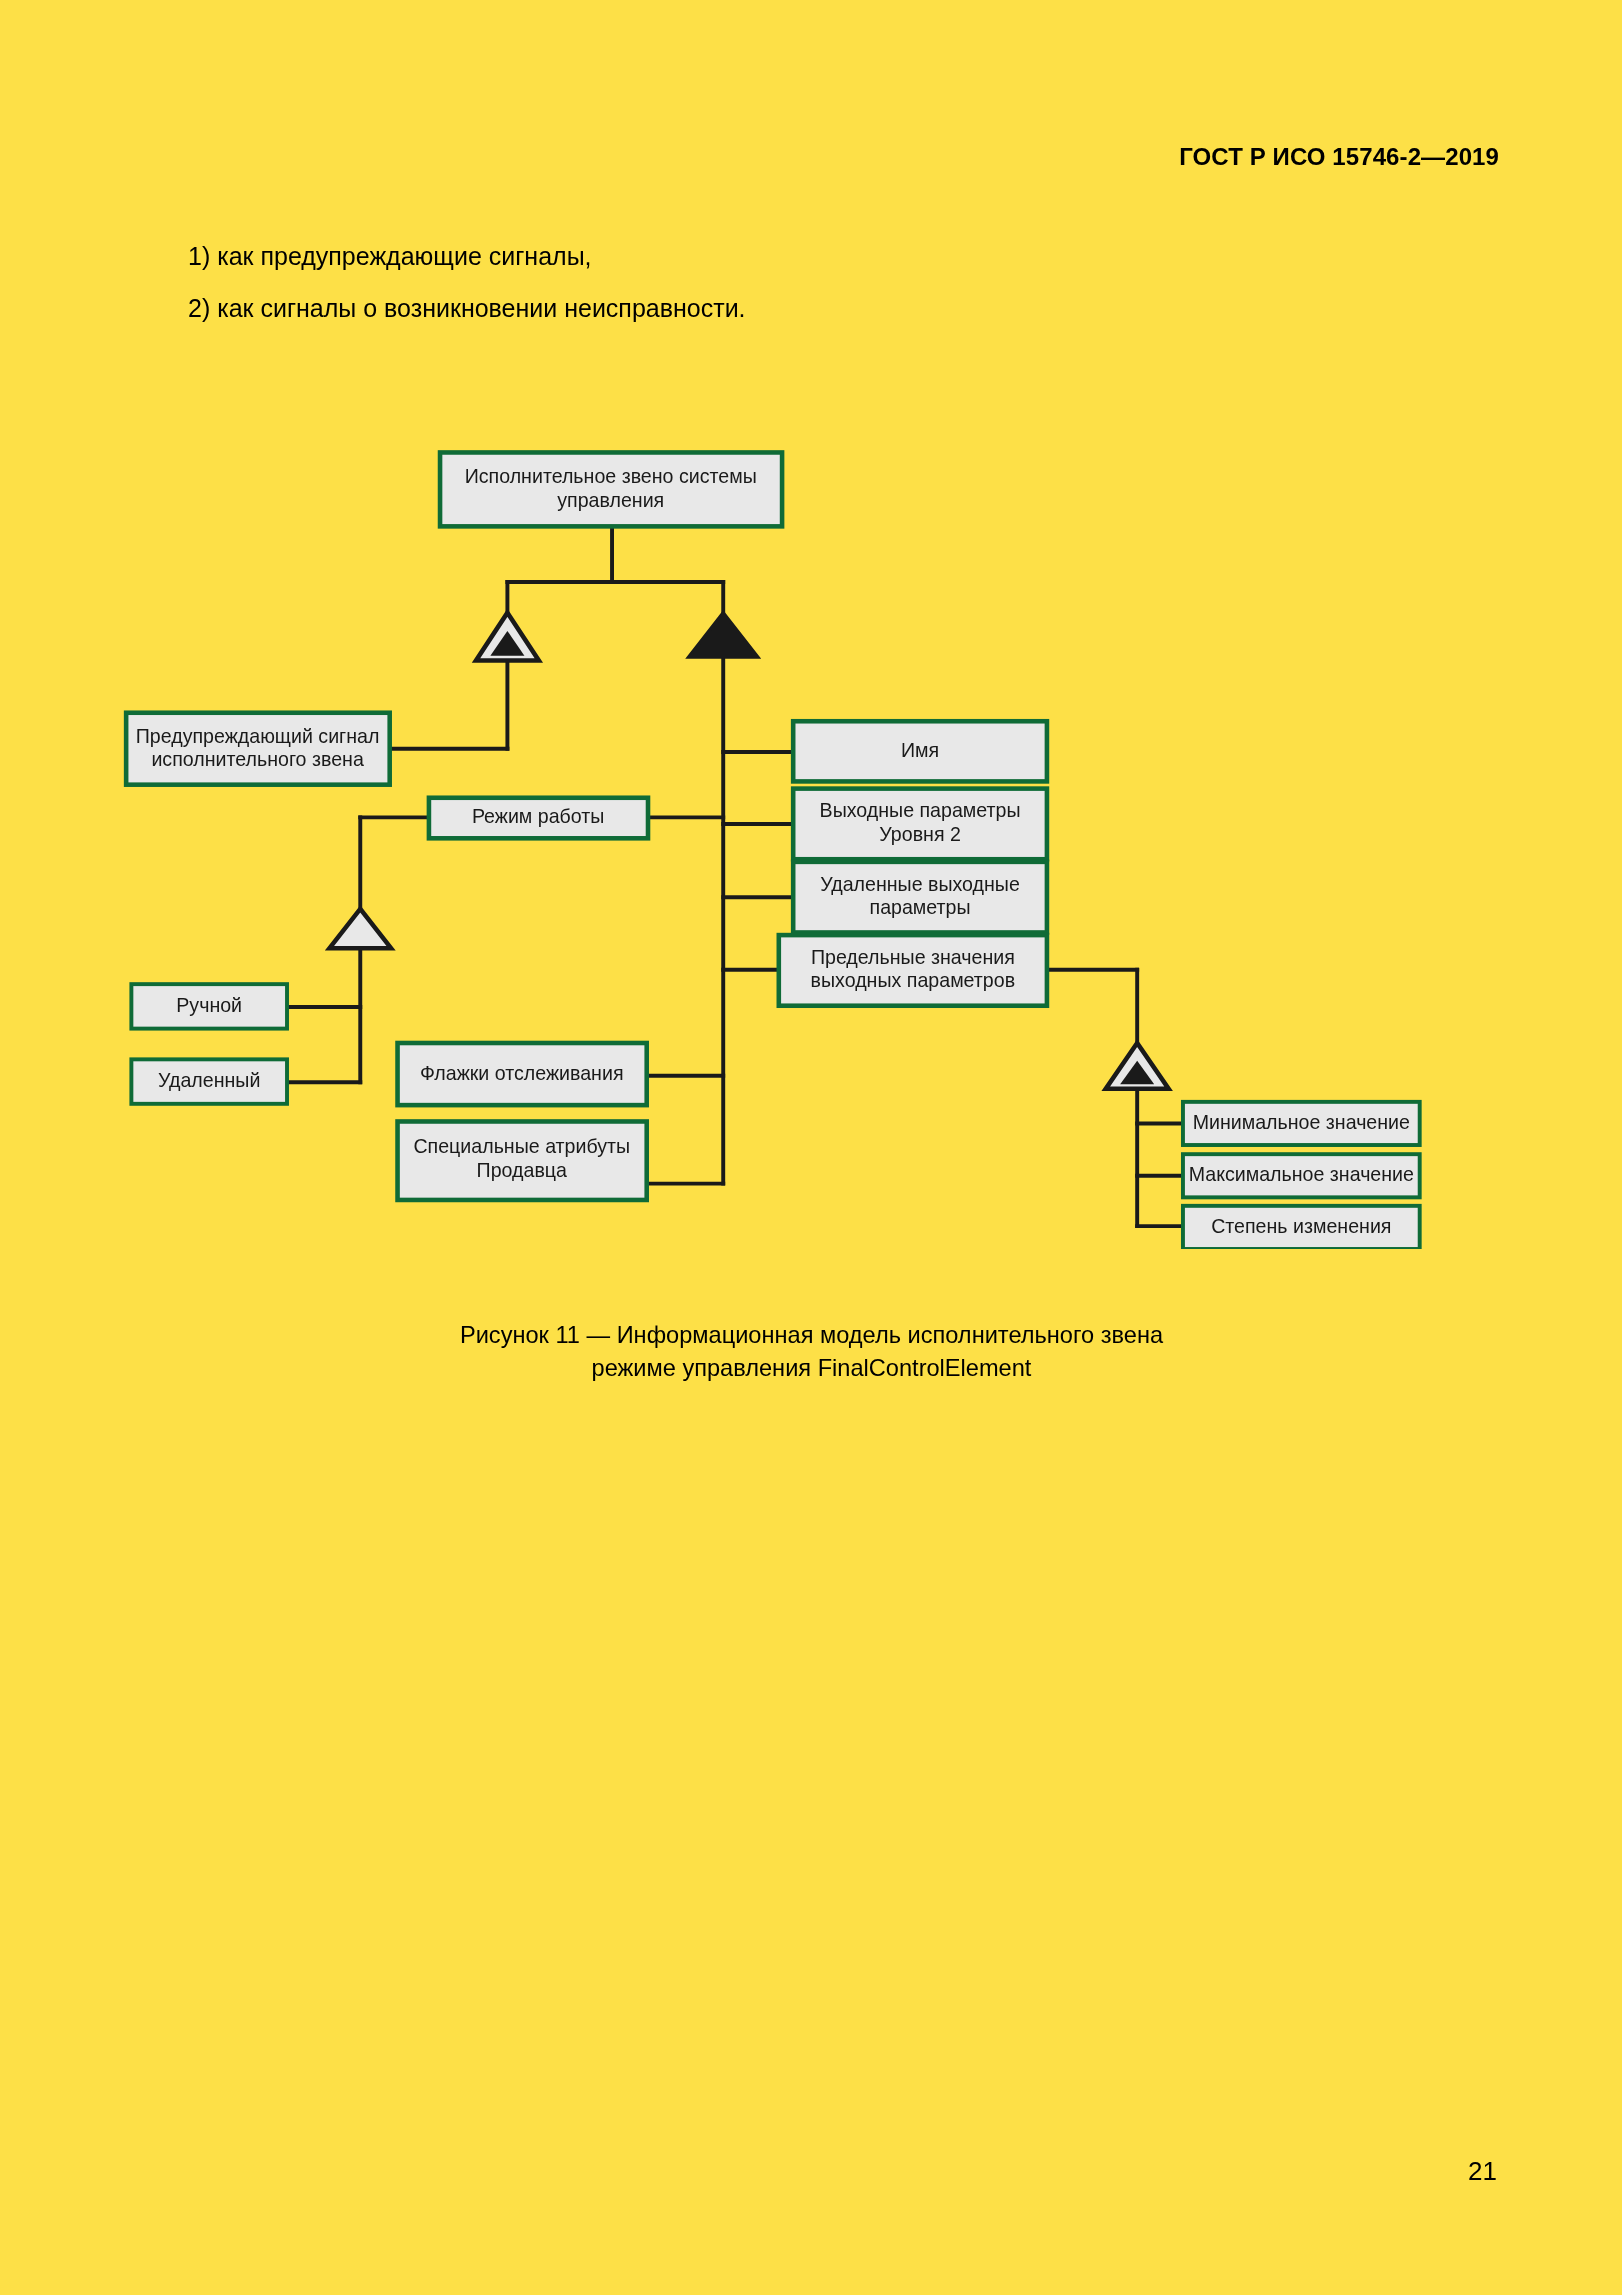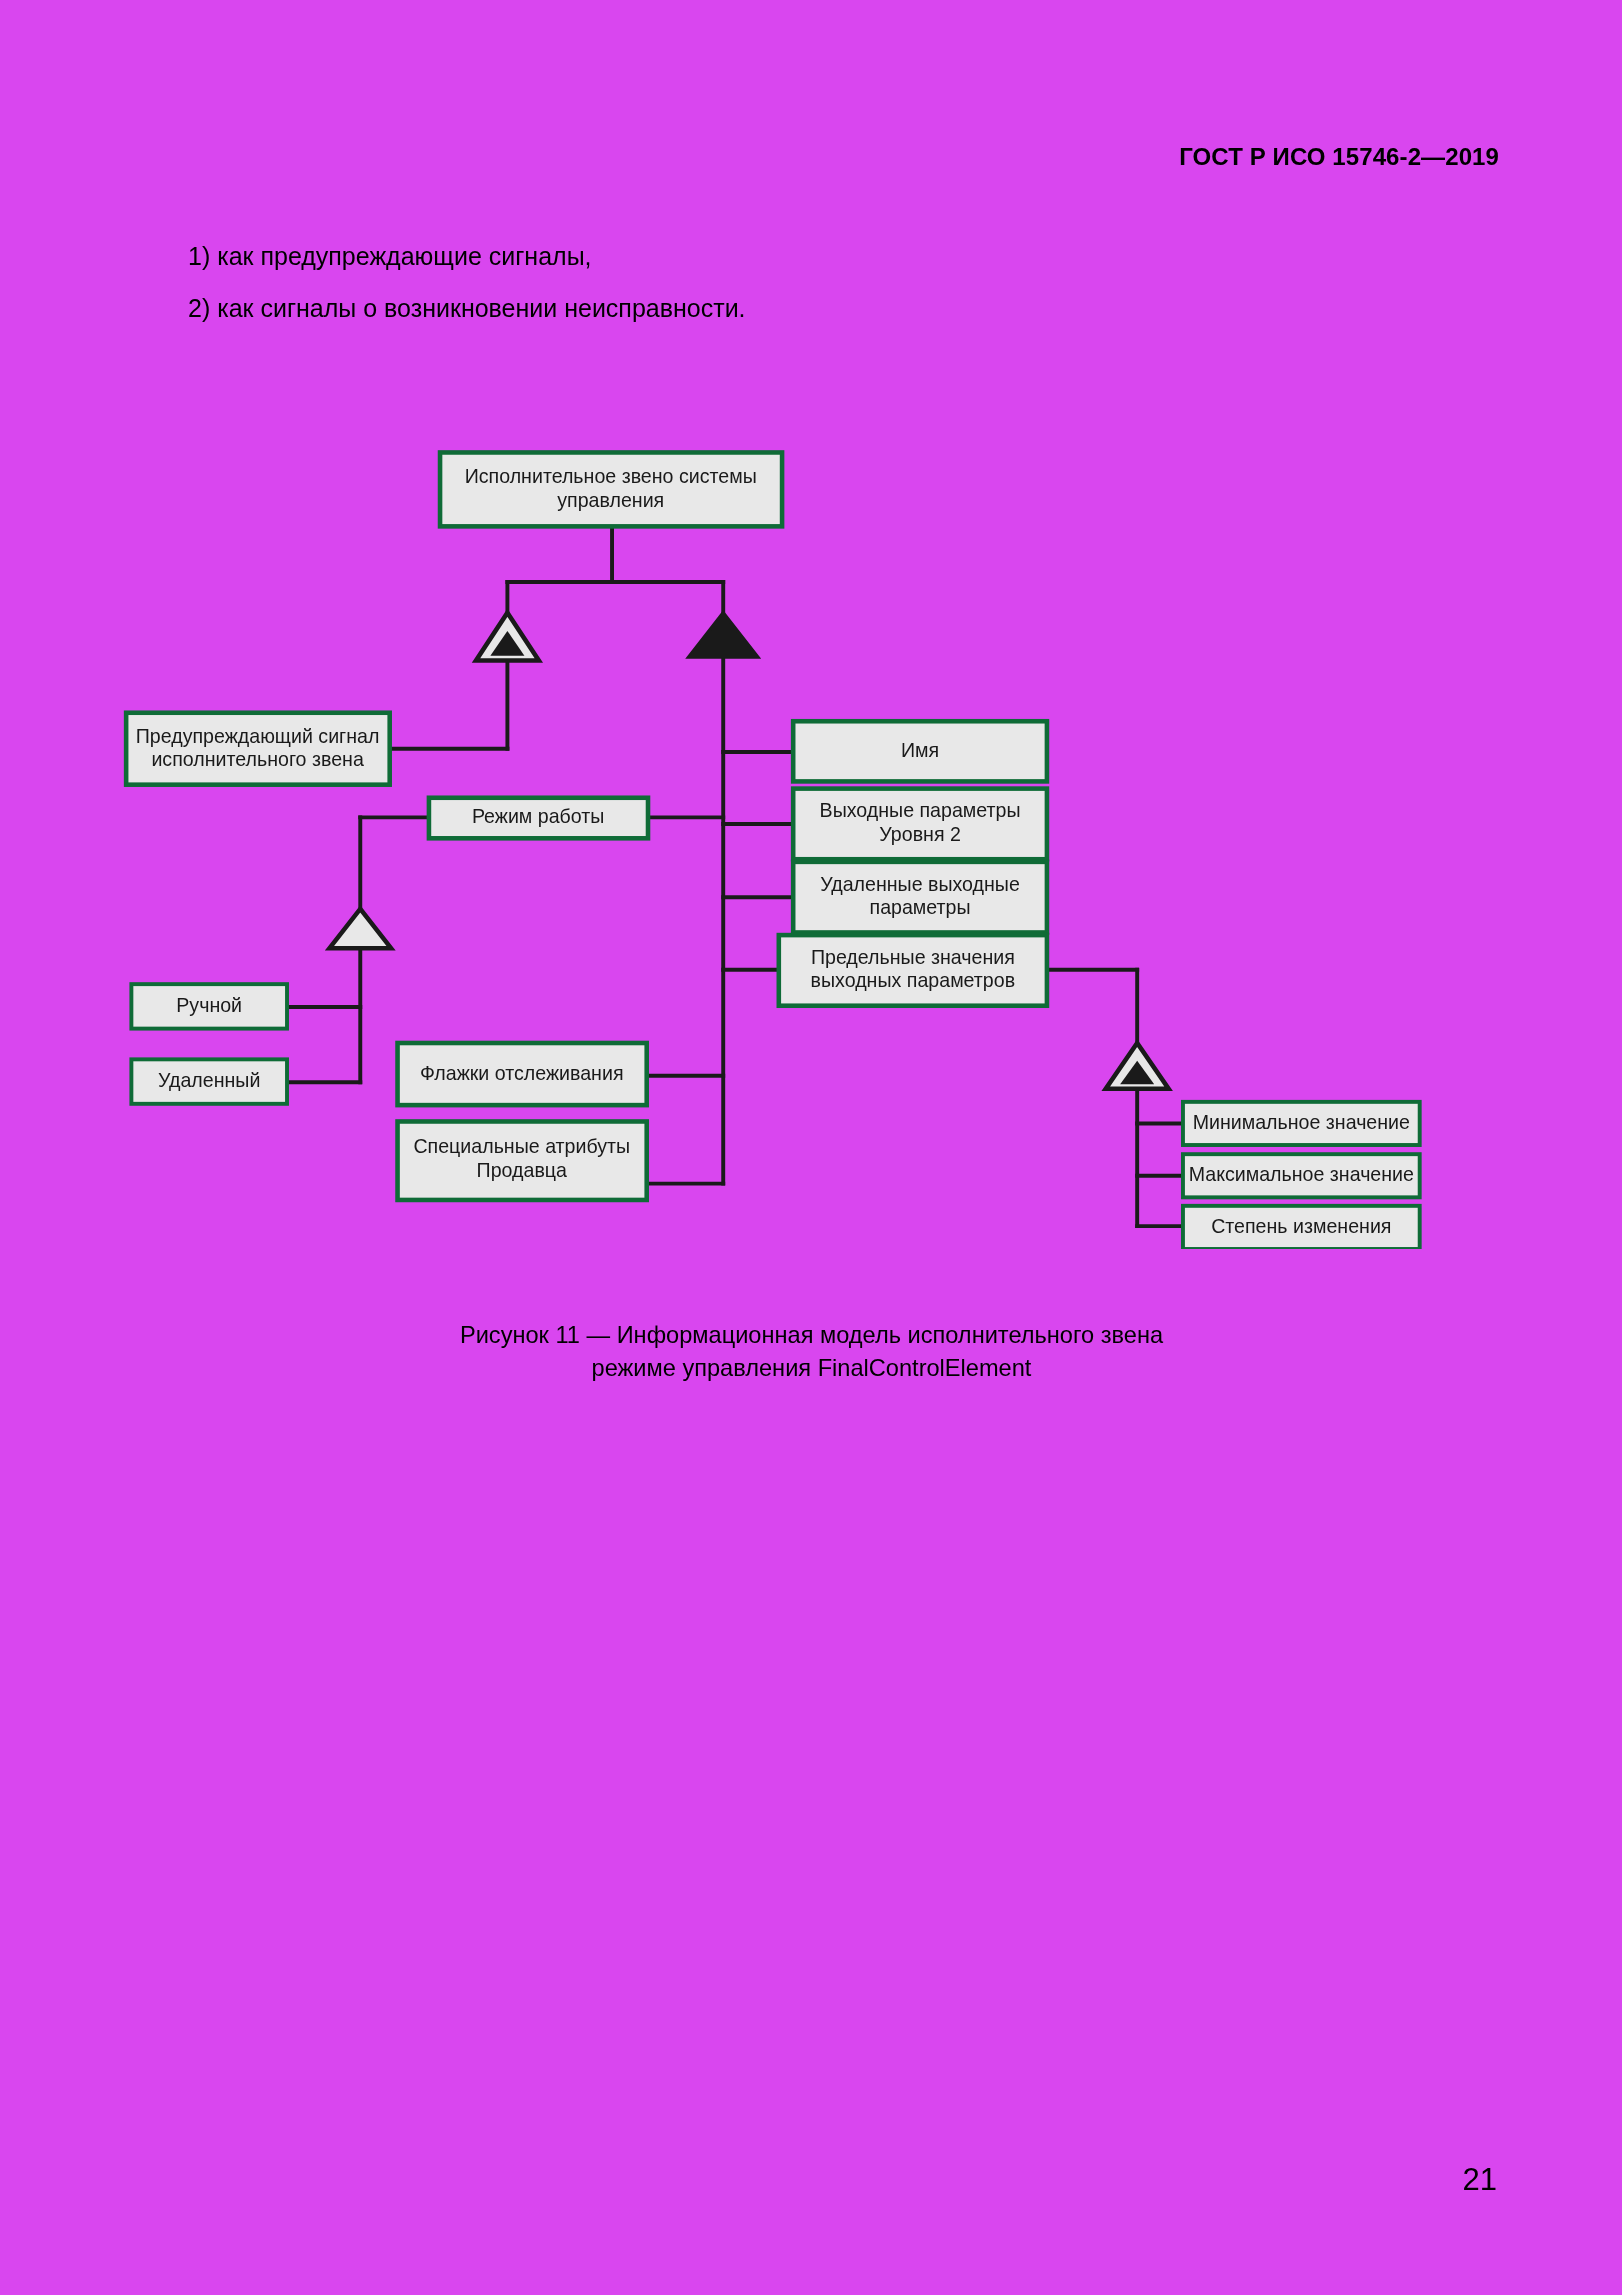--- a/index.html
+++ b/index.html
@@ -9,21 +9,21 @@
     background: #ffffff;
   }
   body {
     font-family: "Liberation Sans", sans-serif;
     color: #000000;
   }
   .page {
     position: relative;
     width: 1623px;
     height: 2295px;
-    background: #d946ef;
+    background: #fde047;
     overflow: hidden;
   }
 
   
   .page-header {
     position: absolute;
     top: 143px;
     right: 124px;
     font-size: 24px;
     font-weight: bold;
@@ -113,22 +113,22 @@
     width: 1623px;
     text-align: center;
     font-size: 23.6px;
     line-height: 33px;
   }
 
   
   .page-number {
     position: absolute;
     right: 126px;
-    bottom: 97px;
-    font-size: 31px;
+    bottom: 108px;
+    font-size: 26px;
   }
 </style>
 </head>
 <body>
 
 <div class="page">
 
   <div class="page-header">ГОСТ Р ИСО 15746-2—2019</div>
 
   <div class="body-text">

